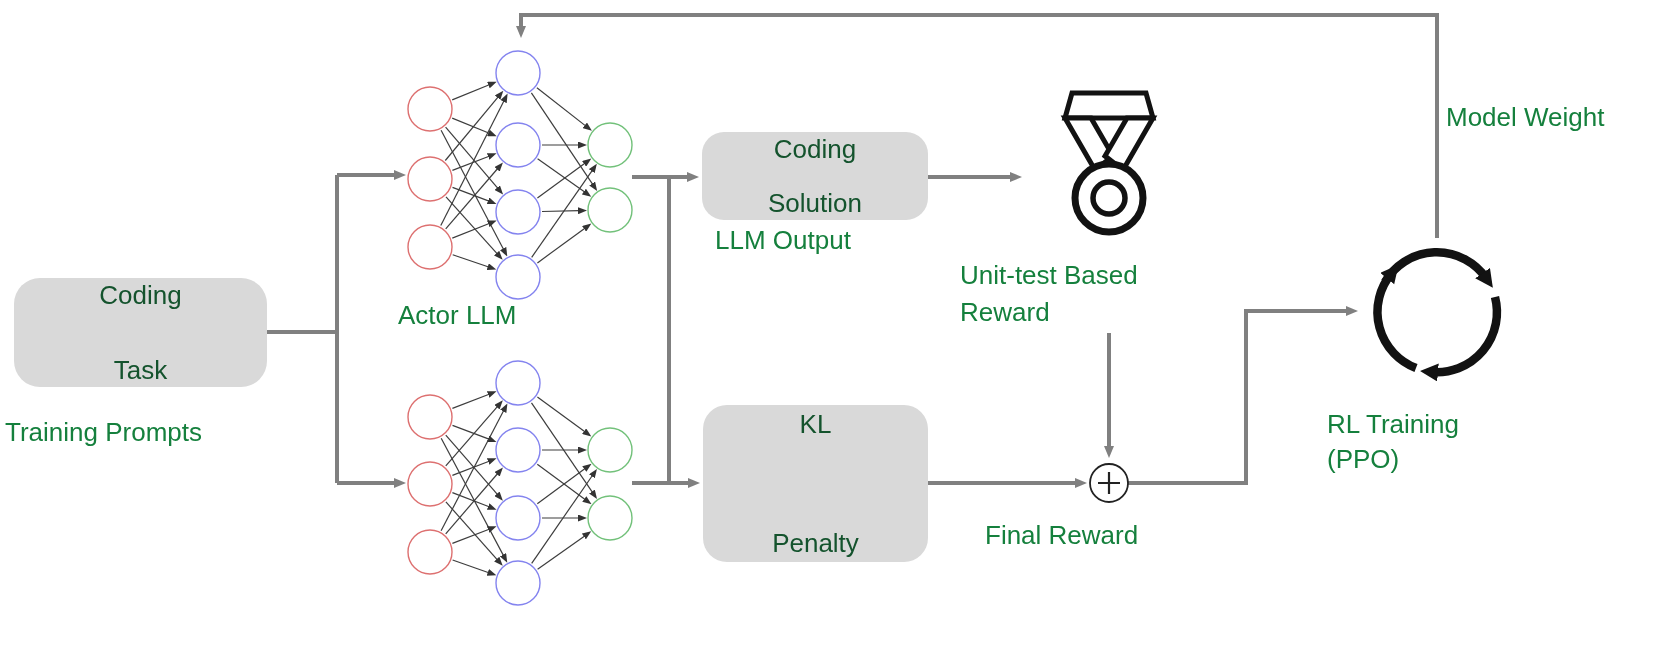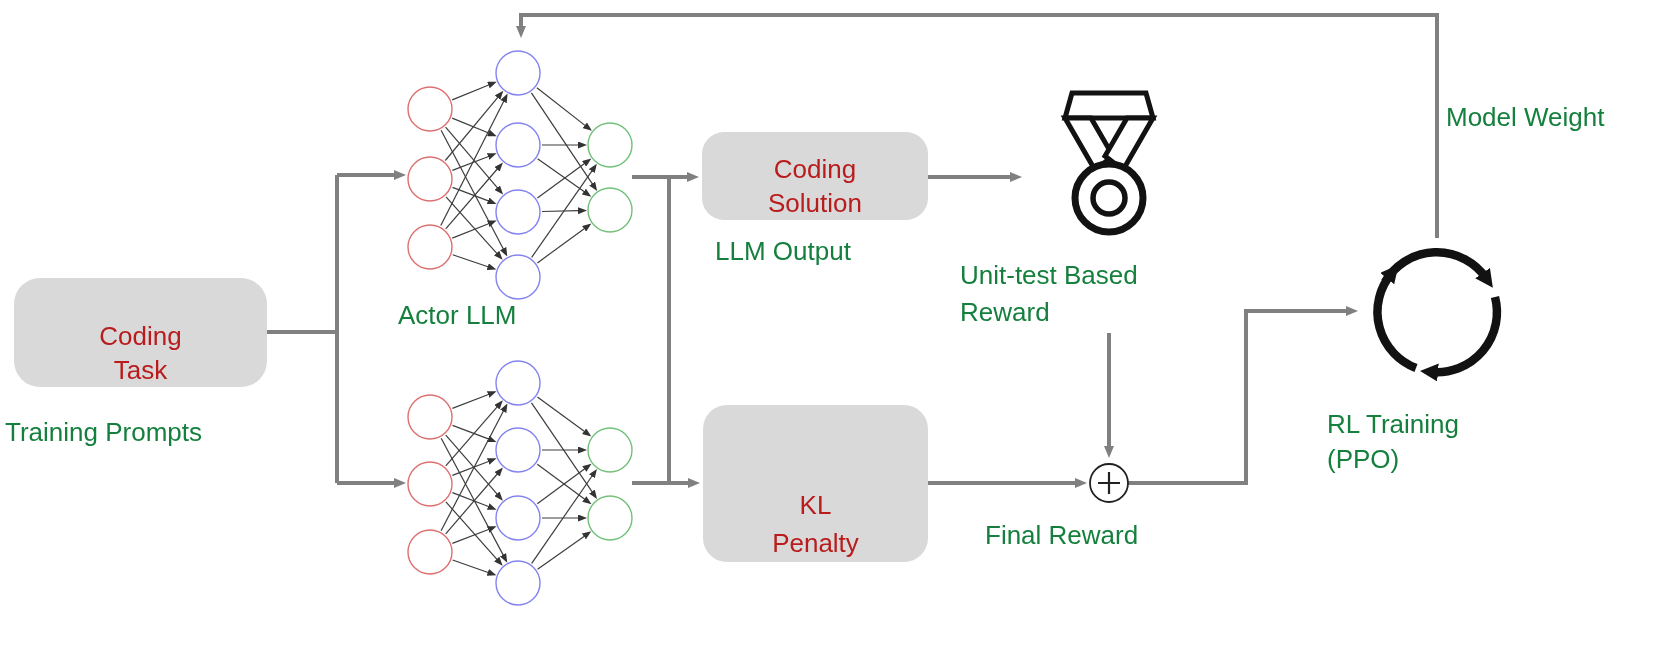--- a/index.html
+++ b/index.html
@@ -4,32 +4,32 @@
 <style>
   html,body{margin:0;padding:0;background:#ffffff;}
   #canvas{
     position:relative;width:1660px;height:646px;background:#ffffff;overflow:hidden;
     font-family:"Liberation Sans", sans-serif;color:#161616;
   }
   .abs{position:absolute;}
   svg{display:block;}
   .gbox{
     position:absolute;background:#d9d9d9;display:flex;flex-direction:column;
-    align-items:center;justify-content:flex-end;text-align:center;
-    font-size:26px;line-height:34px;color:#b91c1c;
+    align-items:center;justify-content:space-between;text-align:center;
+    font-size:26px;line-height:34px;color:#14532d;
   }
   .gbox span{display:block;}
   #box-coding-task{left:14px;top:278px;width:253px;height:109px;border-radius:26px;}
   #box-coding-solution{left:702px;top:132px;width:226px;height:88px;border-radius:22px;}
   #box-kl-penalty{left:703px;top:405px;width:225px;height:157px;border-radius:24px;line-height:38px;}
   .lbl{position:absolute;font-size:26px;line-height:36px;color:#15803d;}
   #lbl-training-prompts{left:5px;top:414px;width:270px;}
   #lbl-actor{left:398px;top:297px;width:235px;}
   #lbl-critic{left:398px;top:607px;width:235px;}
-  #lbl-llm-output{left:715px;top:233px;width:245px;}
+  #lbl-llm-output{left:715px;top:222px;width:245px;}
   #lbl-unit-test{left:960px;top:257px;width:305px;line-height:37px;}
   #lbl-final-reward{left:985px;top:517px;width:250px;}
   #lbl-rl-training{left:1327px;top:407px;width:240px;line-height:35px;}
   #lbl-model-weight{left:1446px;top:99px;width:212px;line-height:37px;}
 </style>
 </head>
 <body>
 
 <div id="canvas">
 

